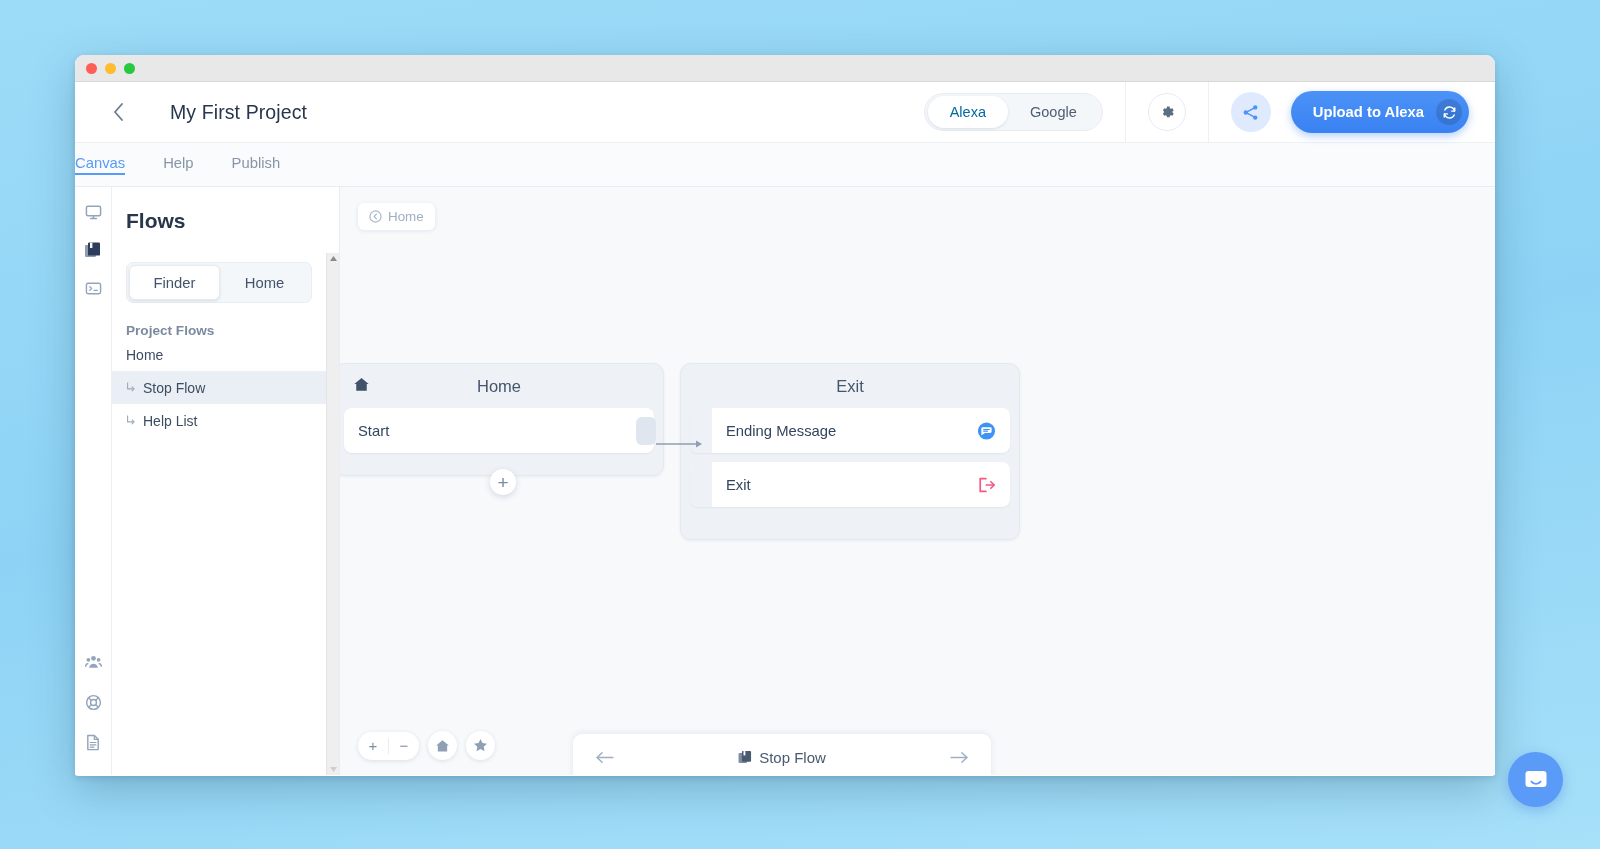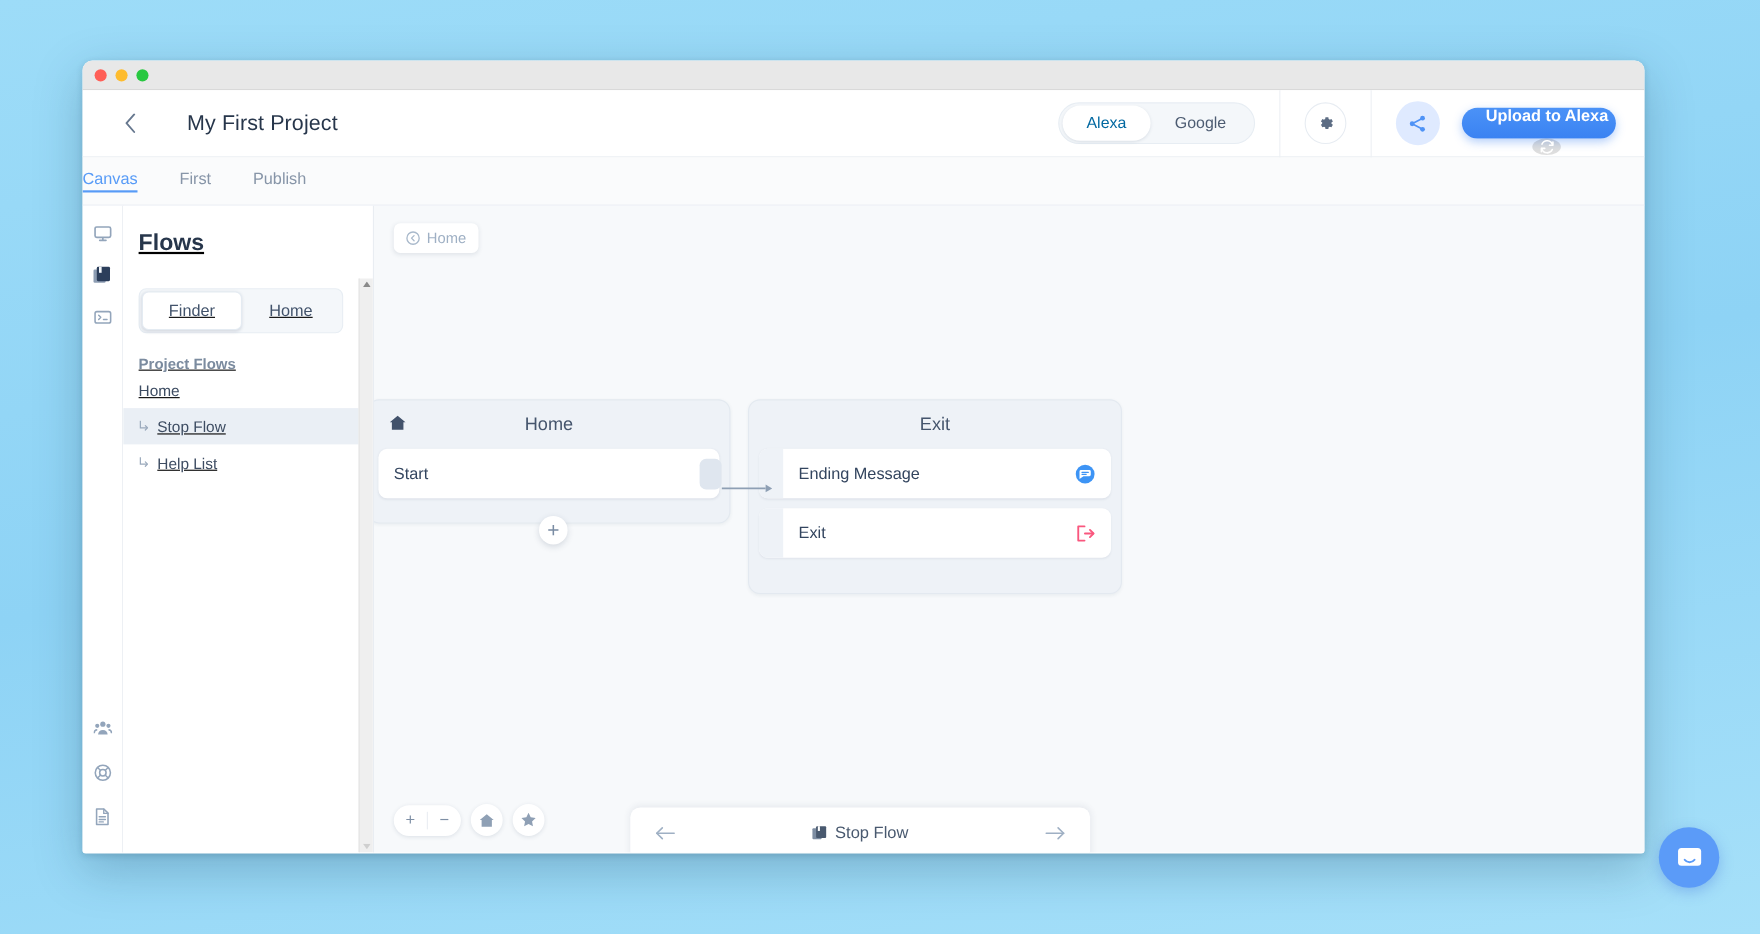--- a/index.html
+++ b/index.html
@@ -77,26 +77,25 @@
   }
   .share-btn {
     width: 40px; height: 40px; border-radius: 50%;
     background: #dfeaff; display: flex; align-items: center;
     justify-content: center; margin-left: 22px; cursor: pointer;
     color: #4f93f6;
   }
   .upload-btn {
     display: flex; align-items: center; gap: 12px;
     background: linear-gradient(180deg,#4b92f7,#3a82f2);
-    color: #fff; height: 28px; border-radius: 21px;
+    color: #fff; height: 42px; border-radius: 21px;
     padding: 0 7px 0 22px; margin-left: 20px; margin-right: 26px;
     font-size: 14.8px; font-weight: bold; cursor: pointer;
     box-shadow: 0 3px 9px rgba(58,130,242,.38);
     white-space: nowrap;
-    flex-direction: column;
   }
   .upload-btn .circ {
     width: 26px; height: 26px; border-radius: 50%;
     background: rgba(0,0,0,.13);
     display: flex; align-items: center; justify-content: center;
   }
 
   
   .tabbar {
     height: 44px; background: #fafbfc;
@@ -127,21 +126,21 @@
   .rail-icon.active { color: #2c3e5b; }
   .rail-bottom {
     position: absolute; bottom: 8px; left: 0; right: 0;
     display: flex; flex-direction: column; align-items: center;
   }
   .rail-bottom .rail-icon { margin-bottom: 10px; }
 
   
   .flows-panel {
     width: 228px; background: #fff; border-right: 1px solid #e9edf2;
-    position: relative; display: flex; flex-direction: column; text-decoration: underline;
+    position: relative; display: flex; flex-direction: column;
   }
   .flows-title {
     font-size: 21px; font-weight: bold; color: #27364b;
     padding: 22px 0 20px 14px;
   }
   .flows-scroll { flex: 1; position: relative; overflow: hidden; padding-right: 13px; }
   .seg {
     display: flex; margin: 9px 14px 0 14px;
     background: #f4f7fa; border: 1px solid #e7edf3;
     border-radius: 7px; height: 41px; padding: 2px;
@@ -344,21 +343,21 @@
               <path d="M13.6 3.2v3.3h-3.3" fill="none" stroke="#fff" stroke-width="1.5" stroke-linecap="round" stroke-linejoin="round"></path>
               <path d="M2.4 12.8V9.5h3.3" fill="none" stroke="#fff" stroke-width="1.5" stroke-linecap="round" stroke-linejoin="round"></path>
             </svg>
           </span>
         </div>
       </div>
     </div>
 
     <div class="tabbar">
       <div class="tab active">Canvas</div>
-      <div class="tab">First</div>
+      <div class="tab">Help</div>
       <div class="tab">Publish</div>
     </div>
 
     <div class="body">
 
       <div class="rail">
         <div class="rail-icon">
           <span>
             <svg width="17" height="17" viewBox="0 0 18 18">
               <rect x="1.5" y="2.5" width="15" height="10" rx="1.6" fill="none" stroke="#93a5bb" stroke-width="1.6"></rect>

